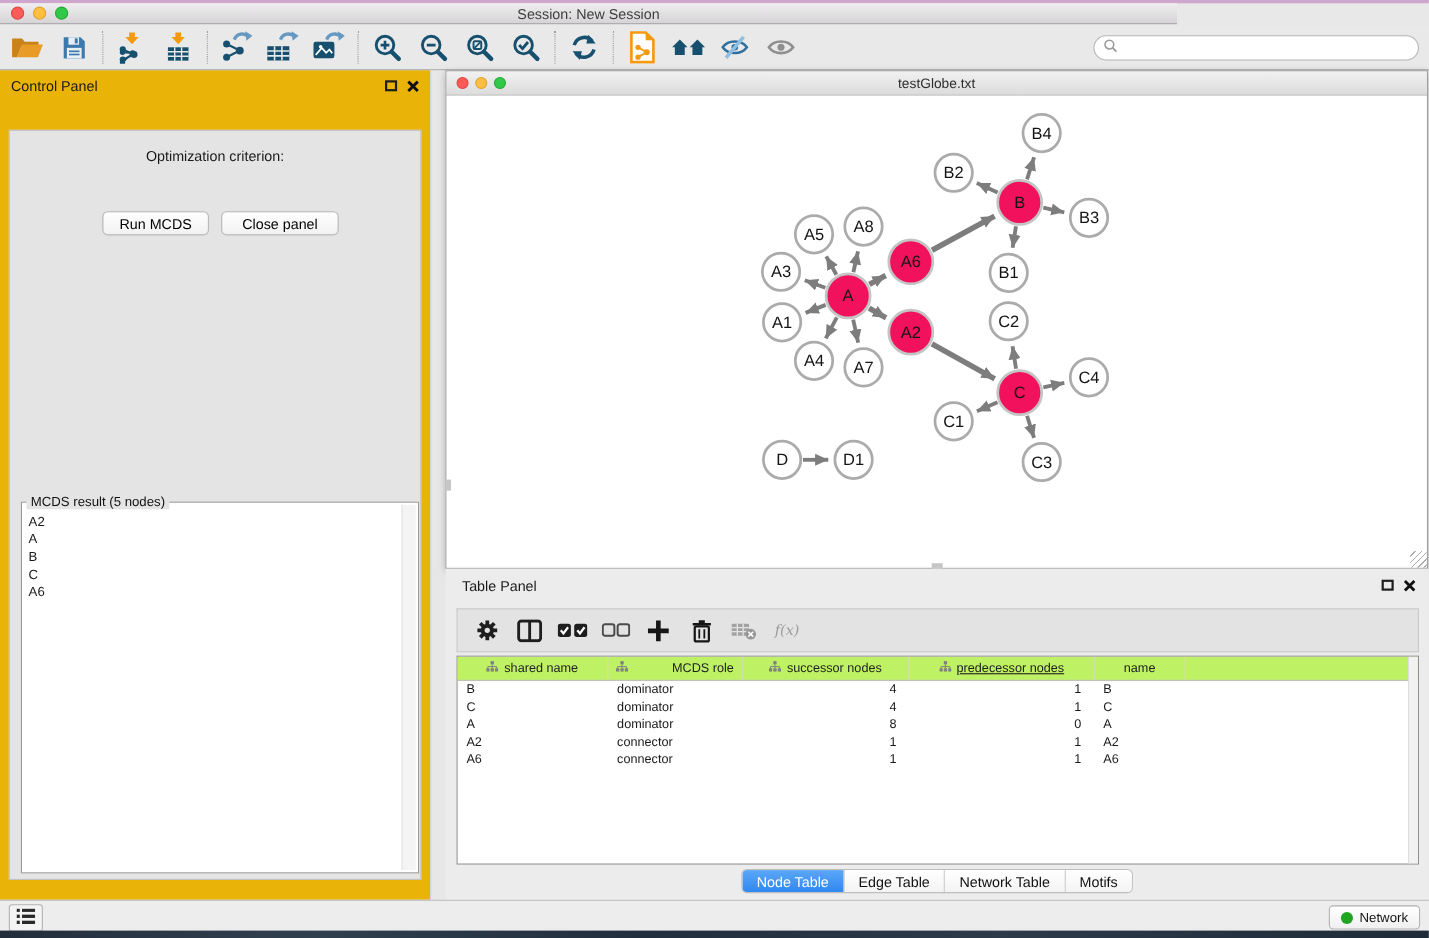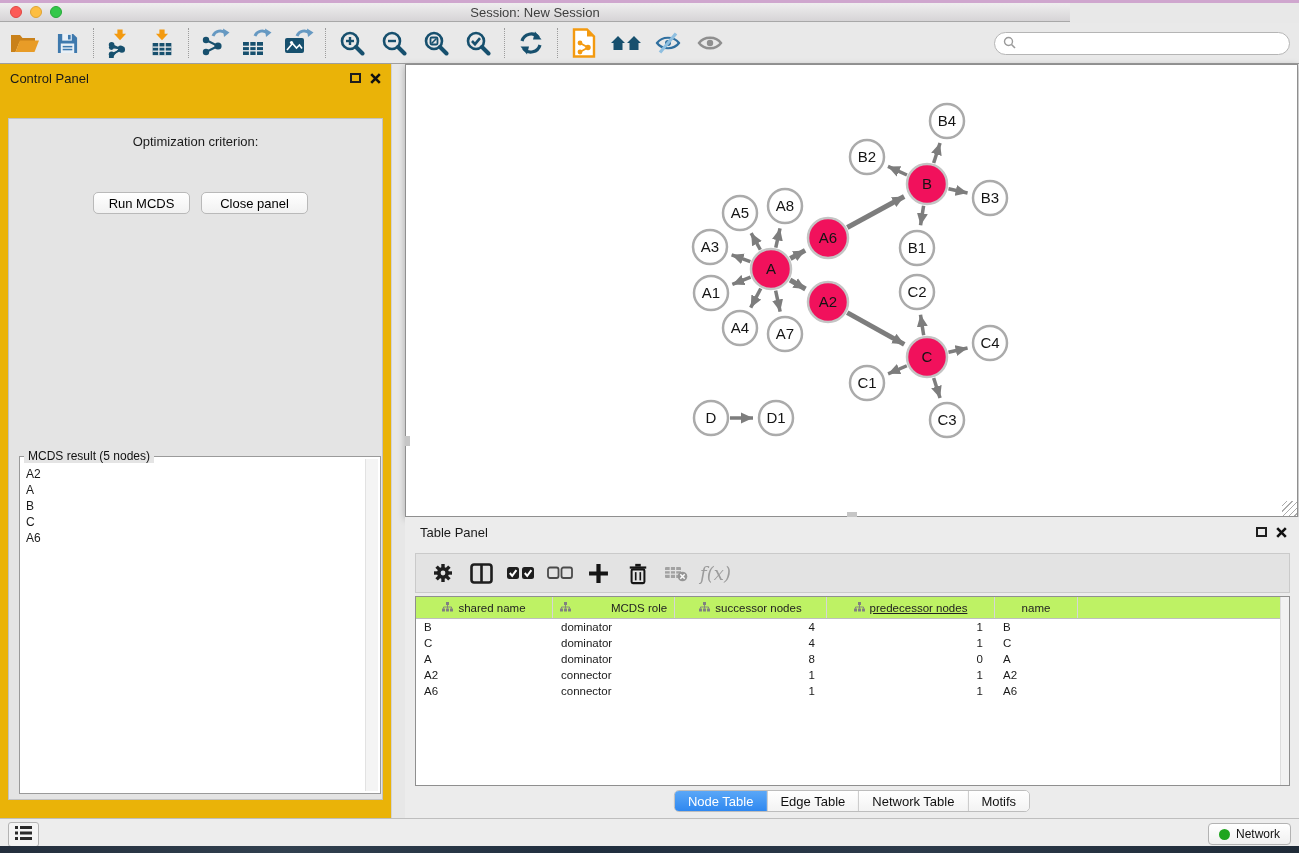--- a/index.html
+++ b/index.html
@@ -86,21 +86,21 @@
   .resize-grip{position:absolute;right:0;bottom:0;width:15px;height:15px;
        background:repeating-linear-gradient(135deg,transparent 0 3px,#ABABAB 3px 4px)}
 
   
   .table-panel{position:absolute;left:405px;top:517px;width:894px;height:301px;background:#ECECEC}
   .tp-header{position:absolute;left:0;top:0;width:100%;height:30px;display:flex;align-items:center;
        justify-content:space-between;padding:0 12px 0 15px}
   .tp-toolbar{position:absolute;left:10px;top:36px;width:875px;height:40px;background:#E3E3E3;
        border:1px solid #CACACA;display:flex;align-items:center;padding-left:8px;gap:2px}
   .tpt-btn{width:37px;height:34px;background:none;border:none;display:flex;align-items:center;justify-content:center}
-  .fx{font-family:"DejaVu Serif","Liberation Serif",serif;font-style:italic;font-size:18px;color:#9C9C9C}
+  .fx{font-family:"DejaVu Serif","Liberation Serif",serif;font-style:italic;font-size:13px;color:#9C9C9C}
   .table-wrap{position:absolute;left:10px;top:79px;width:875px;height:190px;background:#fff;
        border:1px solid #8F8F8F;overflow:hidden}
   .thead{display:flex;height:22px;background:#bef264;border-bottom:1px solid #BEBEBE}
   .th{display:flex;align-items:center;justify-content:center;gap:5px;border-right:1px solid #D6D6D6;
        font-size:11.5px;color:#222}
   .th-fill{flex:1}
   .tr{display:flex;height:16px;align-items:center}
   .td{font-size:11.5px;white-space:nowrap;overflow:hidden}
   .td.l{padding-left:8px}
   .td.r{text-align:right;padding-right:12px}
@@ -339,20 +339,28 @@
           <div class="mcds-item">C</div>
           <div class="mcds-item">A6</div>
         </div>
       <div class="list-scroll"></div>
     </div>
   </div>
 </div>
 <div class="split"></div>
 
 <div class="network-window">
+  <div class="nw-titlebar">
+    <div class="nw-lights">
+      <span class="tl sm red"></span>
+      <span class="tl sm yellow"></span>
+      <span class="tl sm green"></span>
+    </div>
+    <span class="nw-title">testGlobe.txt</span>
+  </div>
   <div class="nw-canvas">
     <svg id="graph-svg" width="891" height="429" xmlns="http://www.w3.org/2000/svg">
         <defs>
           <marker id="arrow" markerUnits="userSpaceOnUse" markerWidth="14" markerHeight="12" refX="12" refY="6" orient="auto">
             <path d="M0,0.5 L12,6 L0,11.5 z" fill="#7D7D7D"></path>
           </marker>
         </defs>
         <line x1="344.5735128005243" y1="190.1705948797903" x2="326.354963890361" y2="197.4580144438556" stroke="#7D7D7D" stroke-width="3.5" marker-end="url(#arrow)"></line>
         <line x1="344.30480533927783" y1="174.53615930269035" x2="325.6358853271187" y2="167.803106183551" stroke="#7D7D7D" stroke-width="3.5" marker-end="url(#arrow)"></line>
         <line x1="354.7671855890022" y1="201.4753564596409" x2="344.69794233877036" y2="220.63940006492086" stroke="#7D7D7D" stroke-width="3.5" marker-end="url(#arrow)"></line>

